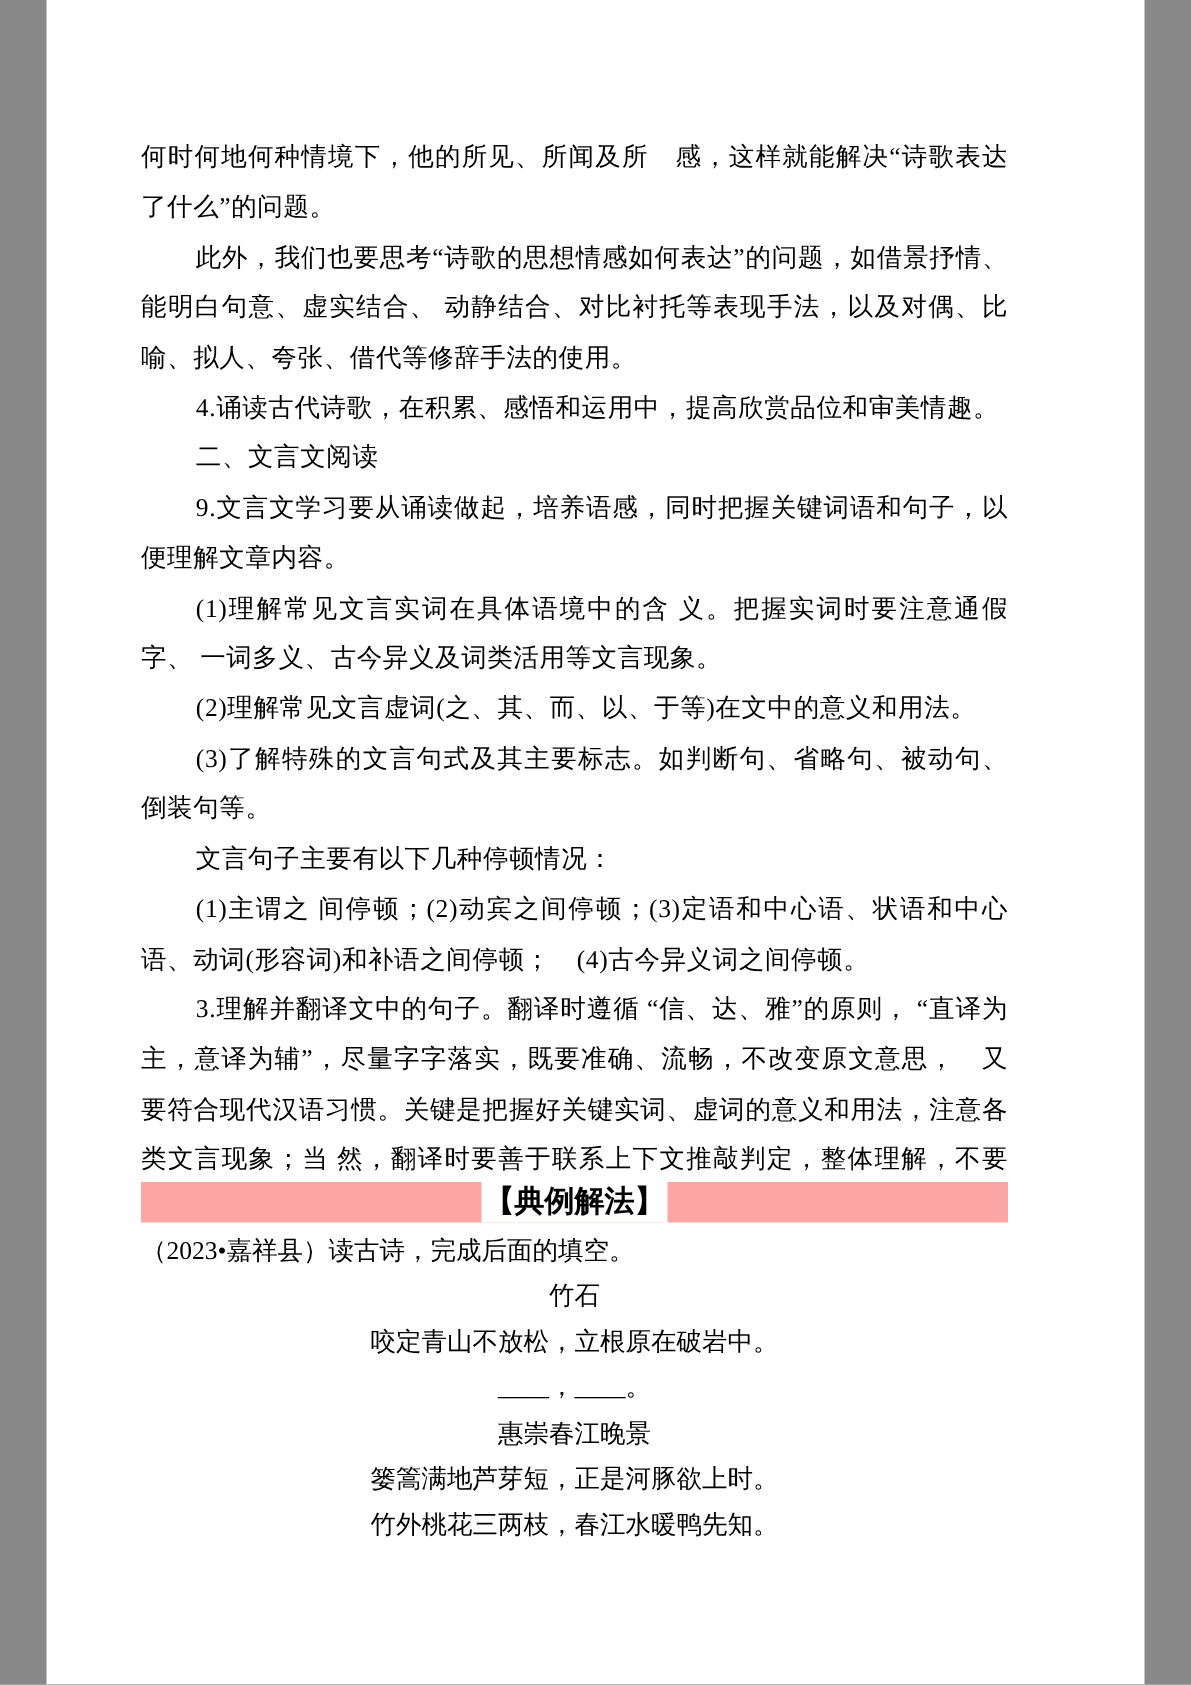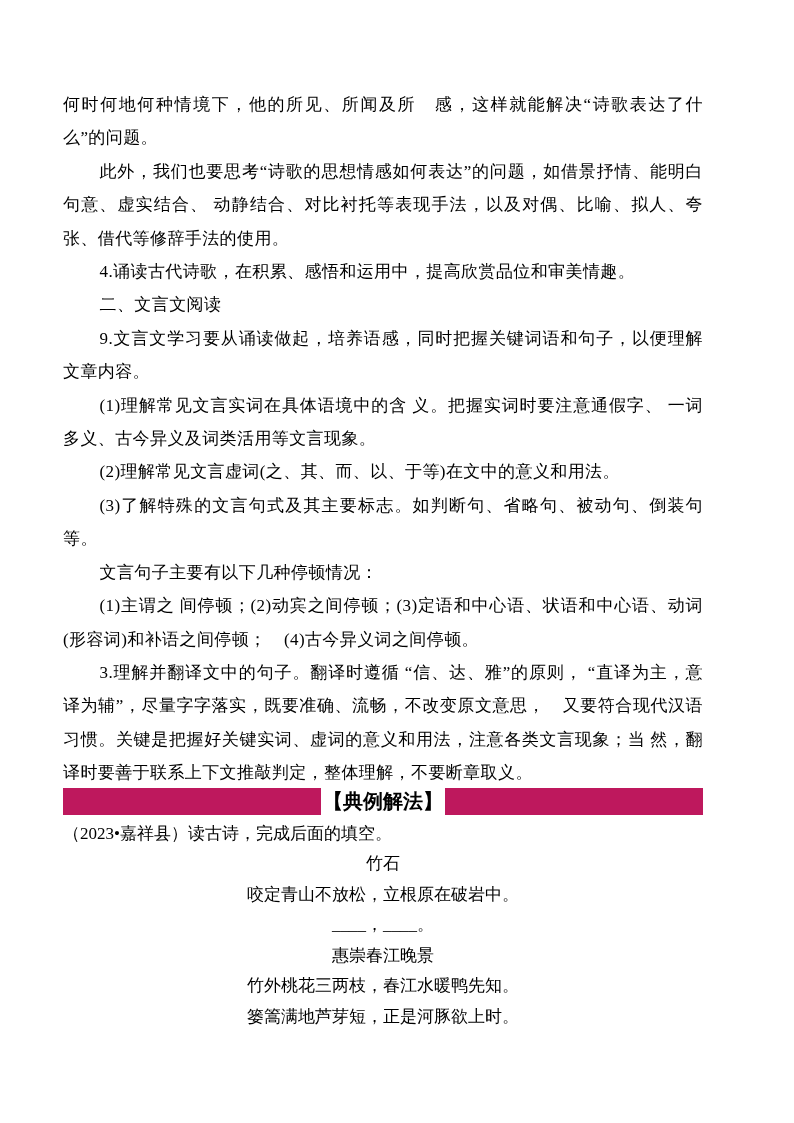--- a/index.html
+++ b/index.html
@@ -1,18 +1,18 @@
 <!DOCTYPE html>
 <html><head>
 <meta charset="utf-8">
 <style>
   * { margin: 0; padding: 0; box-sizing: border-box; }
   html, body { background: #888; }
   .page {
-    width: 794px;
+    width: 732px;
     height: 1123px;
     margin: 0 auto;
     background: #ffffff;
     color: #000000;
     font-family: "Liberation Serif", serif;
     position: relative;
     padding: 88px 91px 0 63px;
     overflow: hidden;
   }
   .doc-body {
@@ -20,21 +20,21 @@
     overflow: hidden;
   }
   .body-para {
     font-size: 17px;
     line-height: 33.4px;
     text-align: justify;
     letter-spacing: 0.4px;
   }
   .body-para.indent { text-indent: 2.15em; }
   .section-banner {
-    background: #be185d;
+    background: #fca5a5;
     text-align: center;
     height: 27px;
     line-height: 27px;
     margin-top: 3px;
   }
   .banner-title {
     display: inline-block;
     background: #ffffff;
     font-weight: bold;
     font-size: 20px;
@@ -80,19 +80,19 @@
   <div class="example-section">
     <p class="example-intro">（2023•嘉祥县）读古诗，完成后面的填空。</p>
     <div id="poems-container">
         <div>
           <p class="poem-title">竹石</p>
           <p class="poem-line">咬定青山不放松，立根原在破岩中。</p>
           <p class="poem-line blank-line">____，____。</p>
         </div>
         <div>
           <p class="poem-title">惠崇春江晚景</p>
+          <p class="poem-line">篓篙满地芦芽短，正是河豚欲上时。</p>
           <p class="poem-line">竹外桃花三两枝，春江水暖鸭先知。</p>
-          <p class="poem-line">篓篙满地芦芽短，正是河豚欲上时。</p>
         </div>
       </div>
   </div>
 
 </div>
 
 </body></html>

